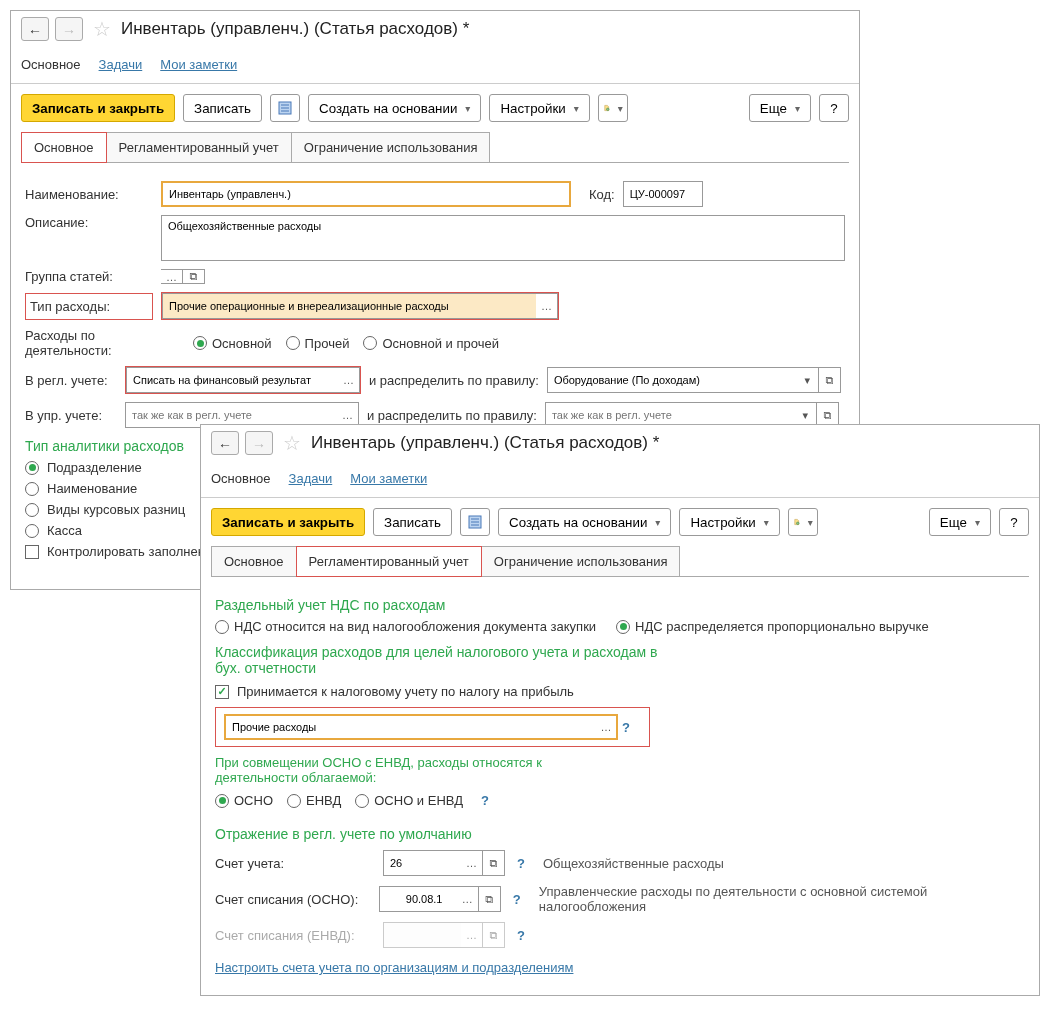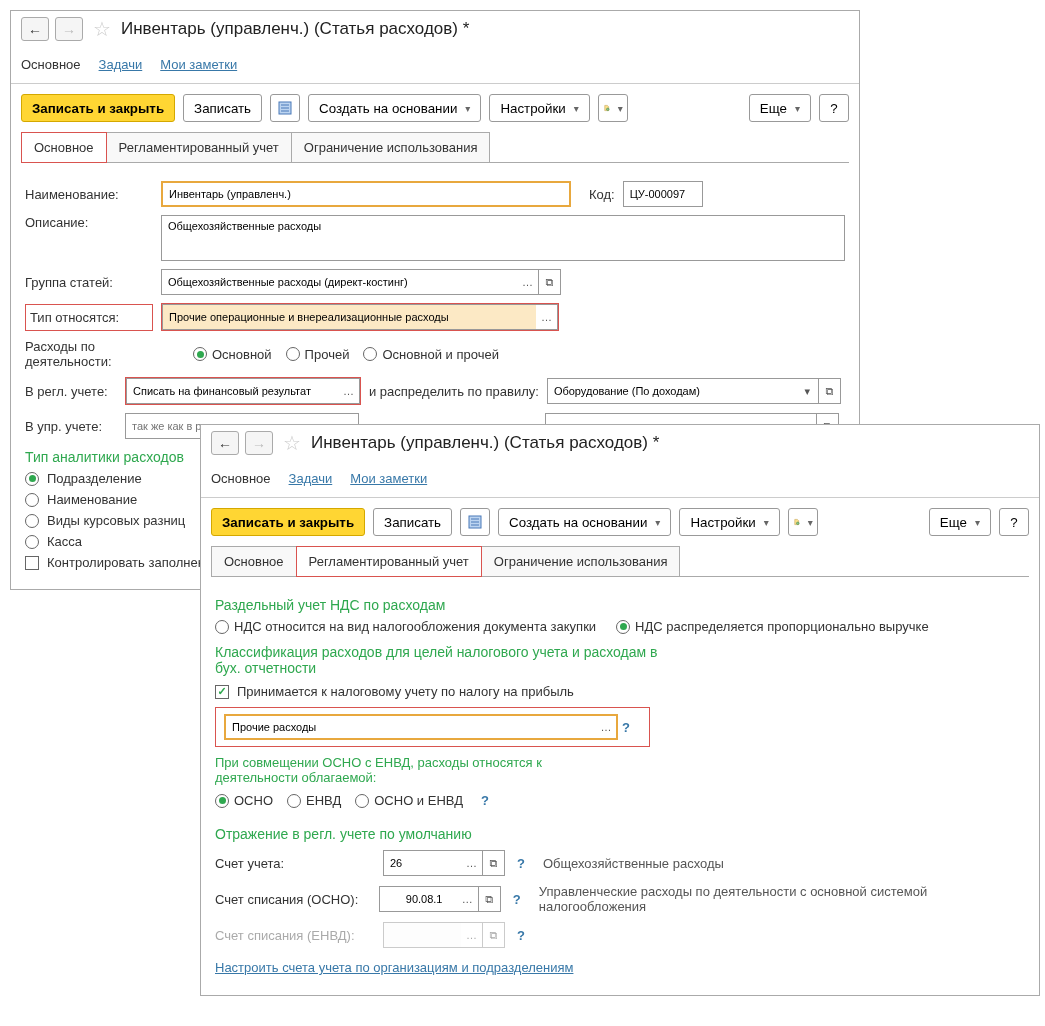--- a/index.html
+++ b/index.html
@@ -136,28 +136,27 @@
     </div>
 
     <div class="row" style="align-items:flex-start">
       <span class="lbl">Описание:</span>
       <textarea class="textarea" style="">Общехозяйственные расходы</textarea>
     </div>
 
     <div class="row">
       <span class="lbl">Группа статей:</span>
       <div class="combo">
-        <input class="input" style="width: 356px;" value="Общехозяйственные расходы (директ-костинг)">
-        <span class="cbtn">…</span>
-        <span class="cbtn">⧉</span>
-      </div>
-    </div>
-
-    <div class="row">
-      <span class="lbl hl-red">Тип относятся:</span>
+        <span class="cbtn">…</span>
+        <span class="cbtn">⧉</span>
+      </div>
+    </div>
+
+    <div class="row">
+      <span class="lbl hl-red">Тип расходы:</span>
       <div class="combo hl-red">
         <input class="input hl-orange-bg" style="width: 374px; border-left: 1px solid rgb(153, 153, 153);" value="Прочие операционные и внереализационные расходы">
         <span class="cbtn hl-orange-bg" style="border-right:1px solid #999">…</span>
       </div>
     </div>
 
     <div class="row">
       <span style="width:160px">Расходы по деятельности:</span>
       <div class="radio-group">
         <span class="radio-item">

